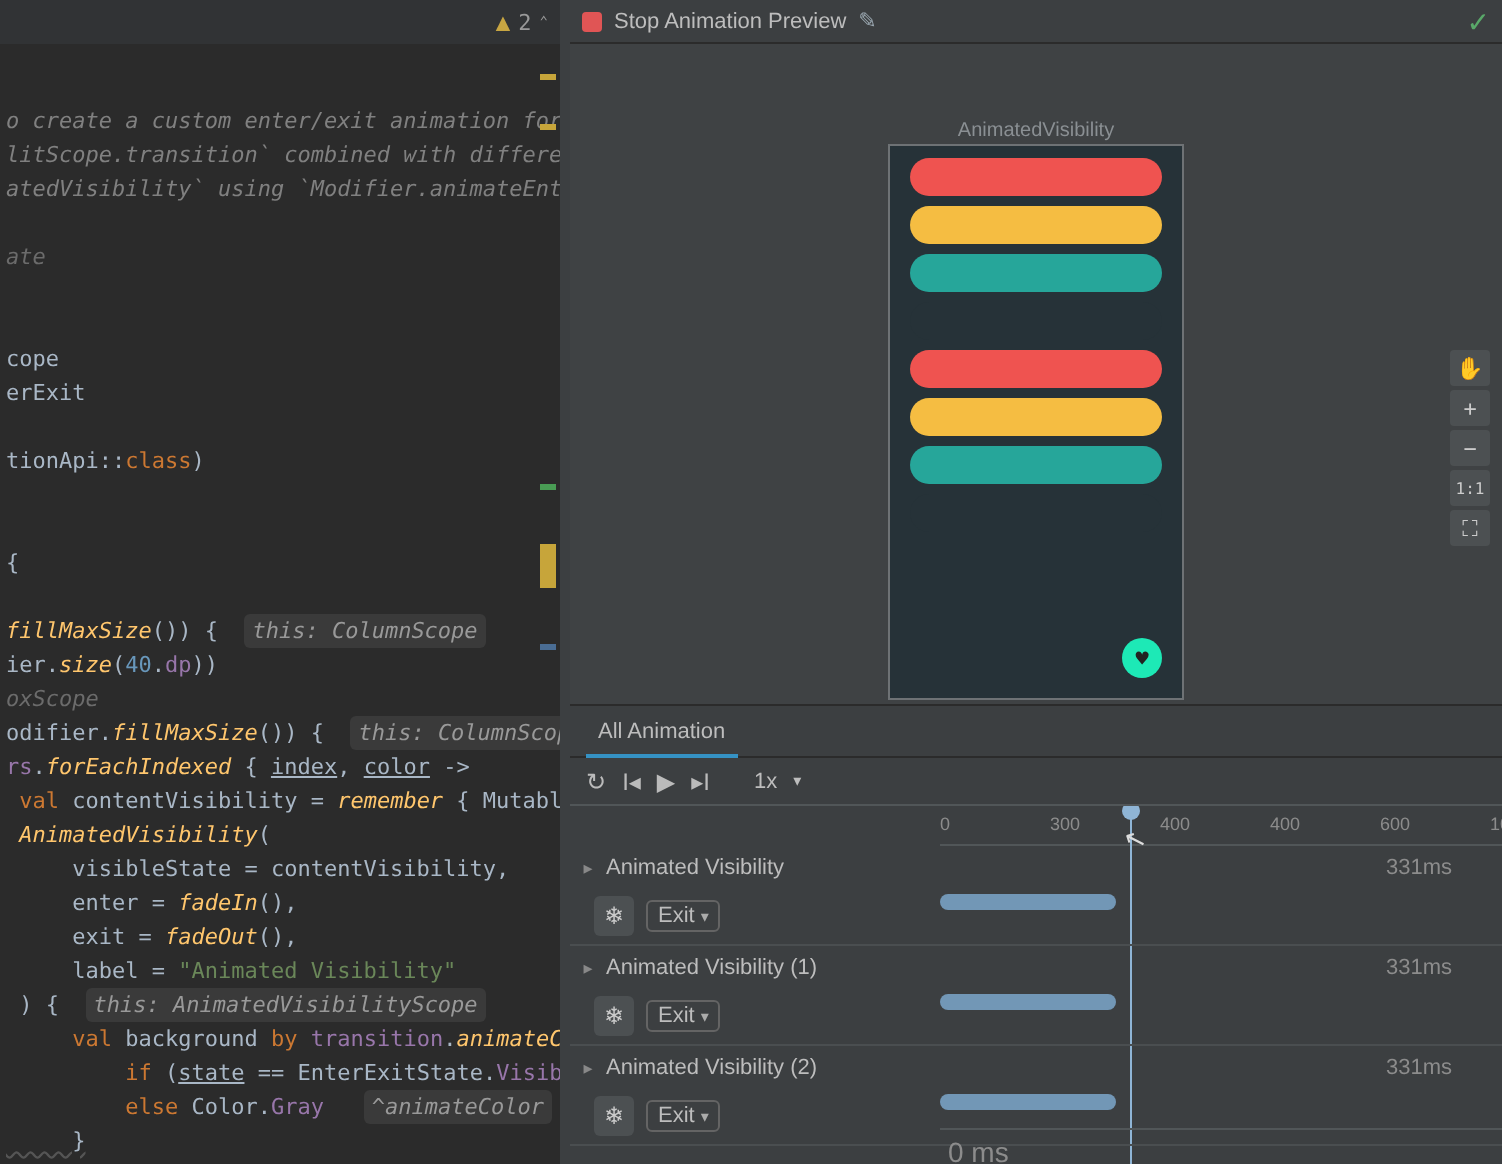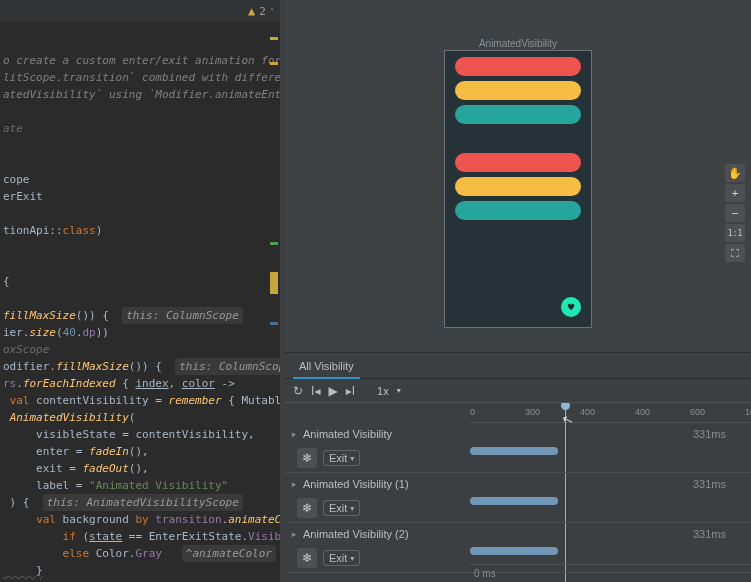--- a/index.html
+++ b/index.html
@@ -319,21 +319,21 @@
   border-radius: 4px;
 }
 .bottom-ruler {
   position: absolute;
   bottom: 0;
   left: 185px;
   right: 0;
   height: 18px;
   border-top: 1px solid #515658;
   color: #8c8c8c;
-  font-size: 10px;
+  font-size: 14px;
 }
 </style>
 </head>
 <body>
 
 <div class="editor-pane">
   <div class="editor-top-bar">
     <span class="warn-icon">▲</span>
     <span>2</span>
     <span style="font-size:7px">⌃</span>
@@ -344,20 +344,27 @@
     <div class="mark yellow" style="top:40px"></div>
     <div class="mark green" style="top:220px"></div>
     <div class="mark yellow" style="top:250px;height:22px"></div>
     <div class="mark blue" style="top:300px"></div>
   </div>
 </div>
 
 <div class="splitter"></div>
 
 <div class="right-pane">
+  <div class="toolbar">
+    <span class="stop-sq"></span>
+    <span>Stop Animation Preview</span>
+    <span style="color:#9aa7b0">✎</span>
+    <span class="spacer"></span>
+    <span class="check-icon">✓</span>
+  </div>
 
   <div class="preview-surface">
     <div class="preview-label">AnimatedVisibility</div>
     <div class="device-frame" id="device-frame">
       <div class="bar red"></div>
         <div class="bar yellow"></div>
         <div class="bar teal"></div>
         <div class="bar dark"></div>
         <div class="bar red"></div>
         <div class="bar yellow"></div>
@@ -371,21 +378,21 @@
       <div class="tool-btn">✋</div>
       <div class="tool-btn">+</div>
       <div class="tool-btn">−</div>
       <div class="tool-btn" style="font-size:8px">1:1</div>
       <div class="tool-btn">⛶</div>
     </div>
   </div>
 
   <div class="anim-panel">
     <div class="anim-tabs">
-      <div class="anim-tab">All Visibility</div>
+      <div class="anim-tab">All Animation</div>
     </div>
     <div class="anim-controls">
       <span class="pb-btn">↻</span>
       <span class="pb-btn">I◂</span>
       <span class="pb-btn">▶</span>
       <span class="pb-btn">▸I</span>
       <span style="width:6px"></span>
       <span>1x</span>
       <span style="font-size:8px">▾</span>
     </div>

